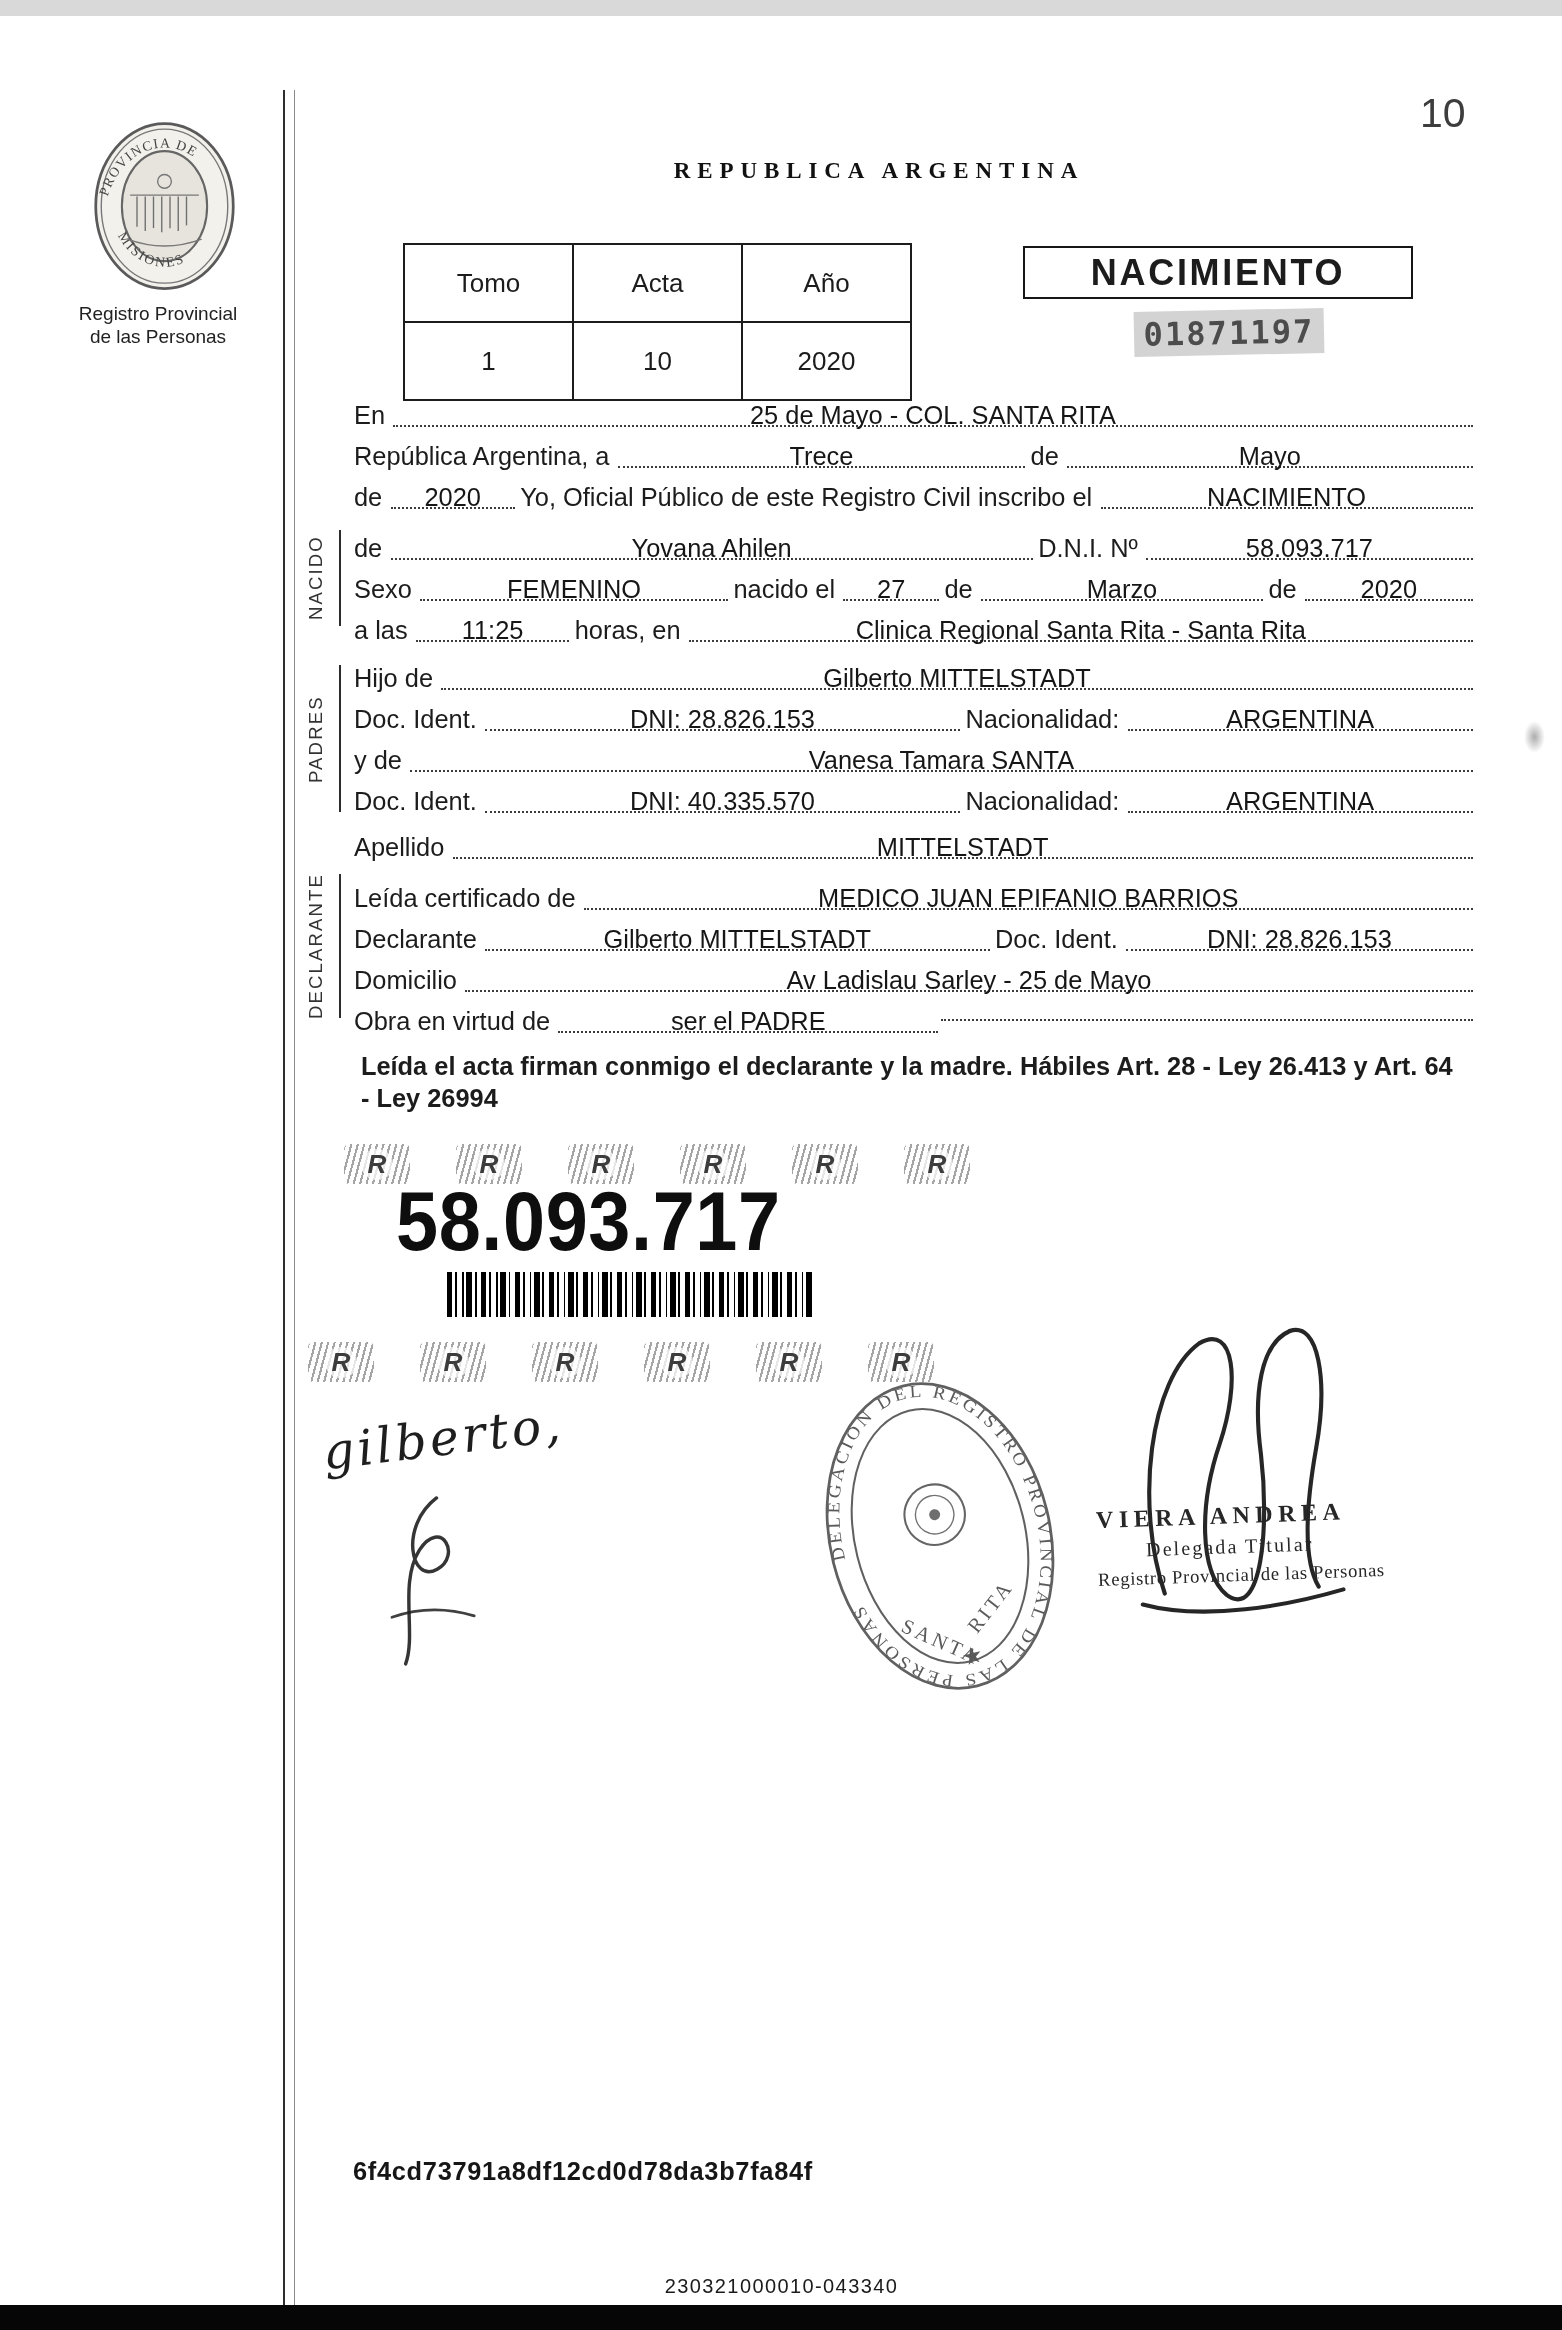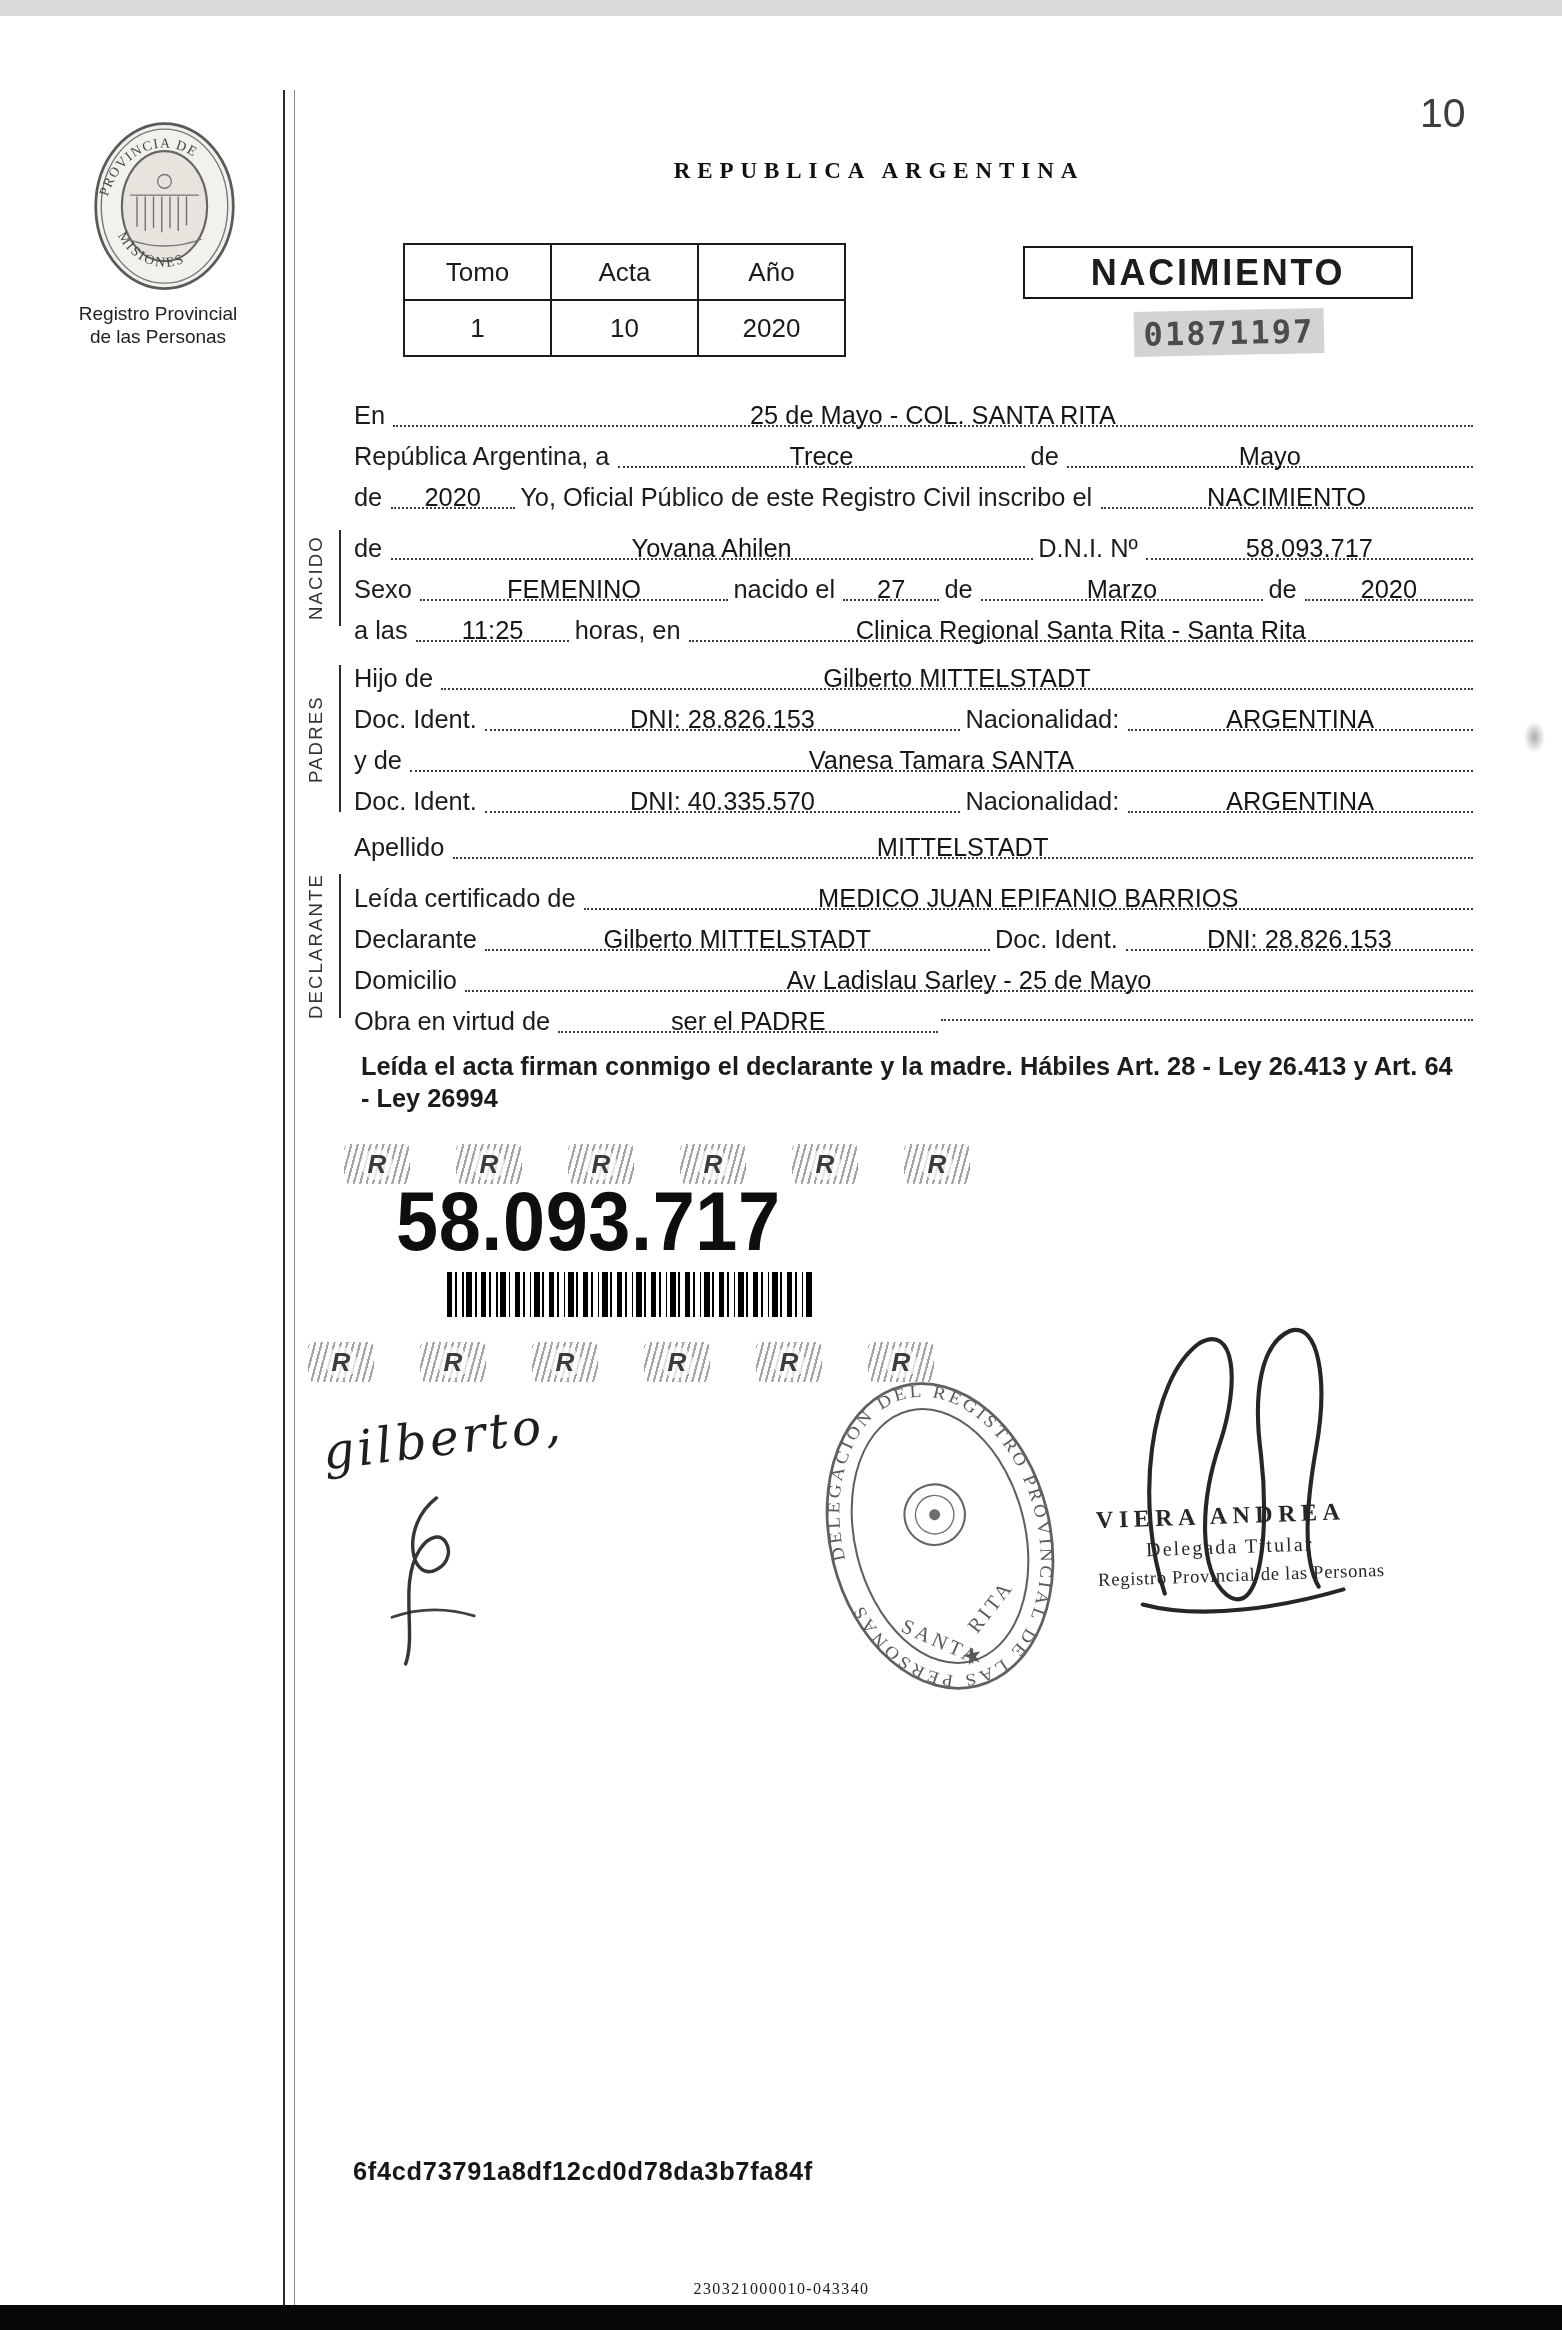--- a/index.html
+++ b/index.html
@@ -16,21 +16,21 @@
 
   .logo { position:absolute; left:82px; top:102px; }
   .logo-caption { position:absolute; left:41px; top:286px; width:234px; text-align:center;
     font-size:19px; line-height:23.4px; color:#222; }
 
   .doc-title { position:absolute; left:302px; top:142px; width:1154px; text-align:center;
     font-family:Liberation Serif, serif; font-weight:bold; font-size:23px; letter-spacing:6.9px; color:#111; }
 
   table.record { position:absolute; left:403px; top:227px; border-collapse:collapse; }
   table.record td { border:2.1px solid #1c1c1c; width:135px; height:44px; text-align:center;
-    font-size:26px; padding:5px; }
+    font-size:26px; padding:16px; }
 
   .act-box { position:absolute; left:1023px; top:230px; width:386px; height:49px;
     border:2.7px solid #161616; display:flex; align-items:center; justify-content:center;
     font-size:36px; font-weight:bold; letter-spacing:2.7px; }
 
   .serial { position:absolute; left:1134px; top:294px; width:190px; height:45px;
     background:rgba(158,158,158,.45); color:#4c4c4c;
     font-family:"DejaVu Sans Mono", monospace; font-weight:bold; font-size:32px; letter-spacing:2.1px;
     display:flex; align-items:center; justify-content:center; transform:rotate(-1.2deg); }
 
@@ -76,21 +76,21 @@
   .sig-stamp { position:absolute; left:1097px; top:1486px; transform:rotate(-2deg);
     font-family:"Liberation Serif", serif; color:#272727; }
   .sig-line1 { font-size:24px; font-weight:bold; letter-spacing:5.5px; }
   .sig-line2 { font-size:20px; letter-spacing:2.1px; margin:5.5px 0 0 49px; }
   .sig-line3 { font-size:18.6px; letter-spacing:0.7px; margin-top:6.9px; }
 
   .hash { position:absolute; left:353px; top:2141px; font-weight:bold; font-size:25.4px;
     letter-spacing:0.7px; color:#161616; }
 
   .footer-code { position:absolute; bottom:48px; left:0; width:100%; text-align:center;
-    font-size:16px; letter-spacing:1.4px; color:#1b1b1b;font-family:Liberation Serif, serif; }
+    font-size:20px; letter-spacing:1.4px; color:#1b1b1b; }
   .black-bar { position:absolute; bottom:0; left:0; width:100%; height:41px; background:#060606; }
 
   .smudge { position:absolute; left:1524px; top:705px; width:20.6px; height:32px;
     background:radial-gradient(ellipse, rgba(105,105,105,.55), transparent 70%); }
 
   svg { display:block; }
 </style>
 </head>
 <body>
 

